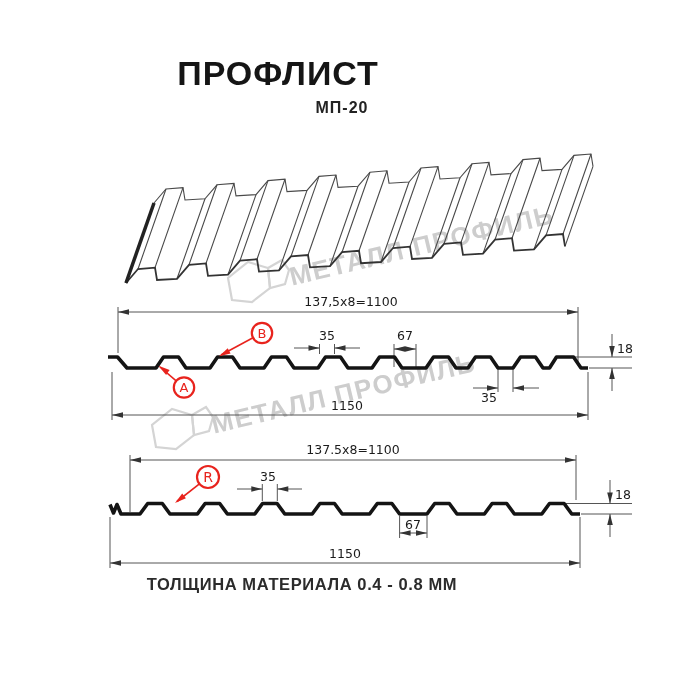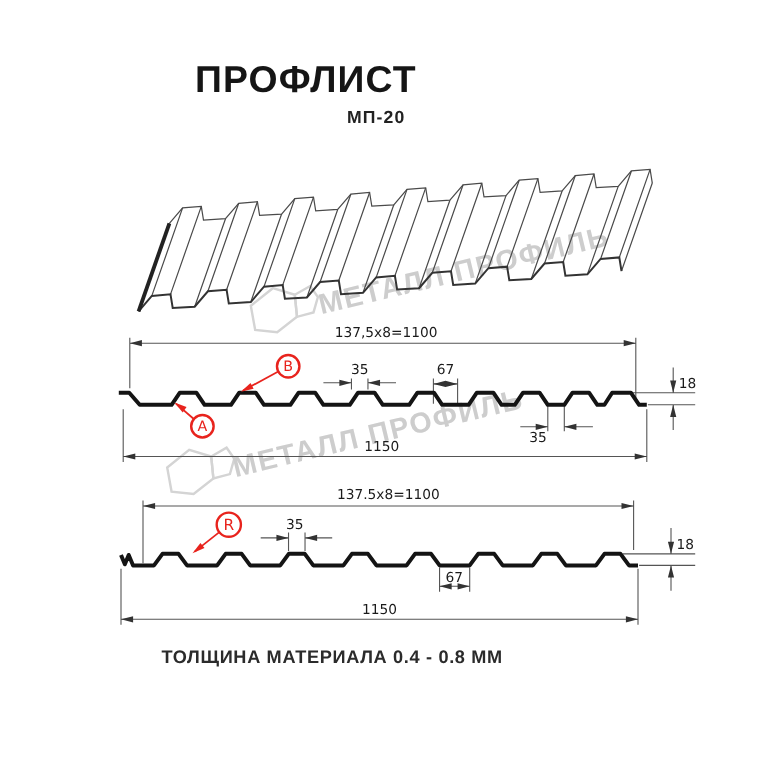--- a/index.html
+++ b/index.html
@@ -2,21 +2,21 @@
 <html><head>
 <meta charset="utf-8">
 <style>
   html,body{margin:0;padding:0;}
   body{width:700px;height:700px;background:#ffffff;position:relative;overflow:hidden;
        font-family:"Liberation Sans",sans-serif;}
   .title{position:absolute;left:0;top:54px;width:556px;text-align:center;
          font-size:34px;font-weight:800;letter-spacing:1px;color:#151515;}
   .subtitle{position:absolute;left:0;top:99px;width:684px;text-align:center;
             font-size:16px;font-weight:600;letter-spacing:1px;color:#222;}
-  .footer-note{position:absolute;left:0;top:589px;width:604px;text-align:center;
+  .footer-note{position:absolute;left:0;top:575px;width:604px;text-align:center;
                font-size:16.5px;font-weight:600;letter-spacing:.6px;color:#2b2b2b;}
   .wm-text{position:absolute;font-size:26px;font-weight:700;letter-spacing:1.5px;
            color:#cdcdcd;white-space:nowrap;transform:rotate(-13.5deg);
            transform-origin:0 50%;}
   .wm-logo{position:absolute;}
   svg{position:absolute;left:0;top:0;}
   svg text{font-family:"DejaVu Sans","Liberation Sans",sans-serif;font-size:12.5px;fill:#1b1b1b;}
   svg text.red-letter{fill:#e8231d;font-size:13px;}
 </style>
 </head>

